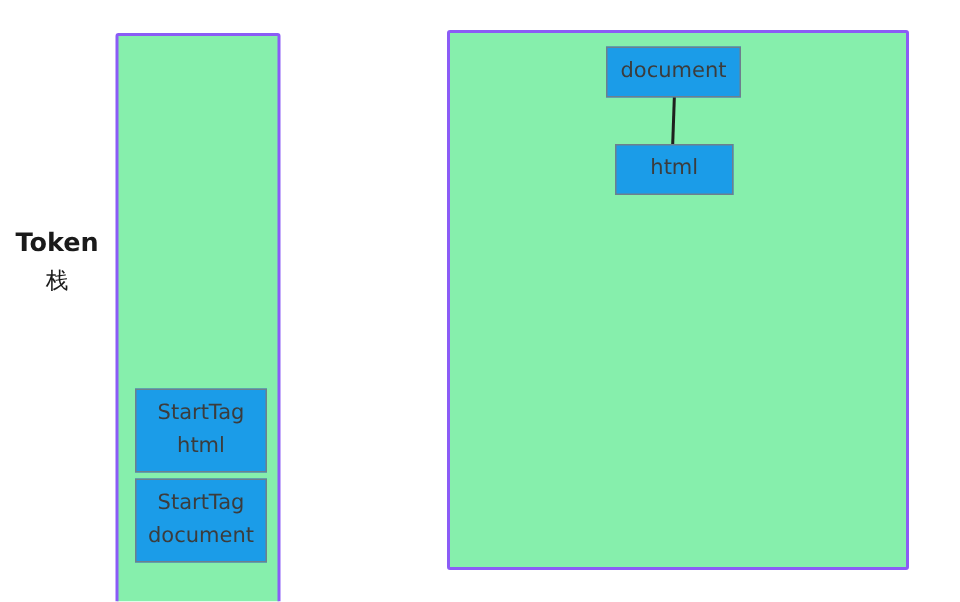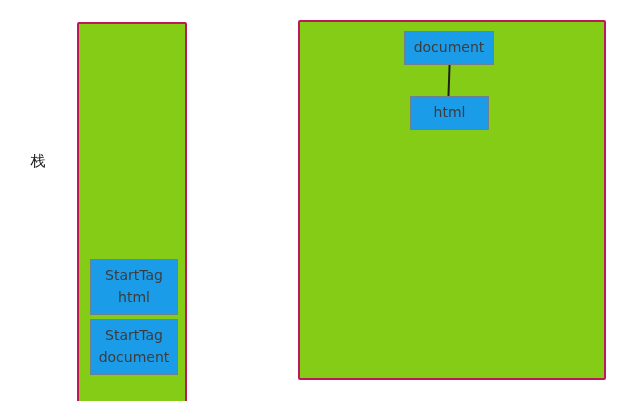--- a/index.html
+++ b/index.html
@@ -22,23 +22,23 @@
     font-size: 17px;
     text-align: center;
     line-height: 1.5;
   }
   .side-label .cjk {
     font-size: 15px;
     font-weight: normal;
   }
   .container {
     position: absolute;
-    border: 2px solid #be185d;
+    border: 2px solid #8b5cf6;
     border-radius: 2px;
-    background: #84cc16;
+    background: #86efac;
     box-sizing: border-box;
   }
   .node {
     position: absolute;
     background: #1b9ce8;
     border: 1.5px solid #6e7f8d;
     box-sizing: border-box;
     color: #3c3c3c;
     font-size: 14px;
     display: flex;
@@ -64,20 +64,21 @@
   #dom-node-document { left: 104px; top: 9px;  width: 90px; height: 34px; }
   #dom-edge          { left: 148px; top: 43px; height: 32px; }
   #dom-node-html     { left: 110px; top: 74px; width: 79px; height: 34px; }
 </style>
 </head>
 <body>
 
 <div class="canvas">
 
   <div id="token-label" class="side-label">
+    <div>Token</div>
     <div class="cjk">栈</div>
   </div>
 
   <div id="token-box" class="container">
     <div id="tok-item-0" class="node">
       <div>StartTag</div>
       <div>html</div>
     </div>
     <div id="tok-item-1" class="node">
       <div>StartTag</div>

